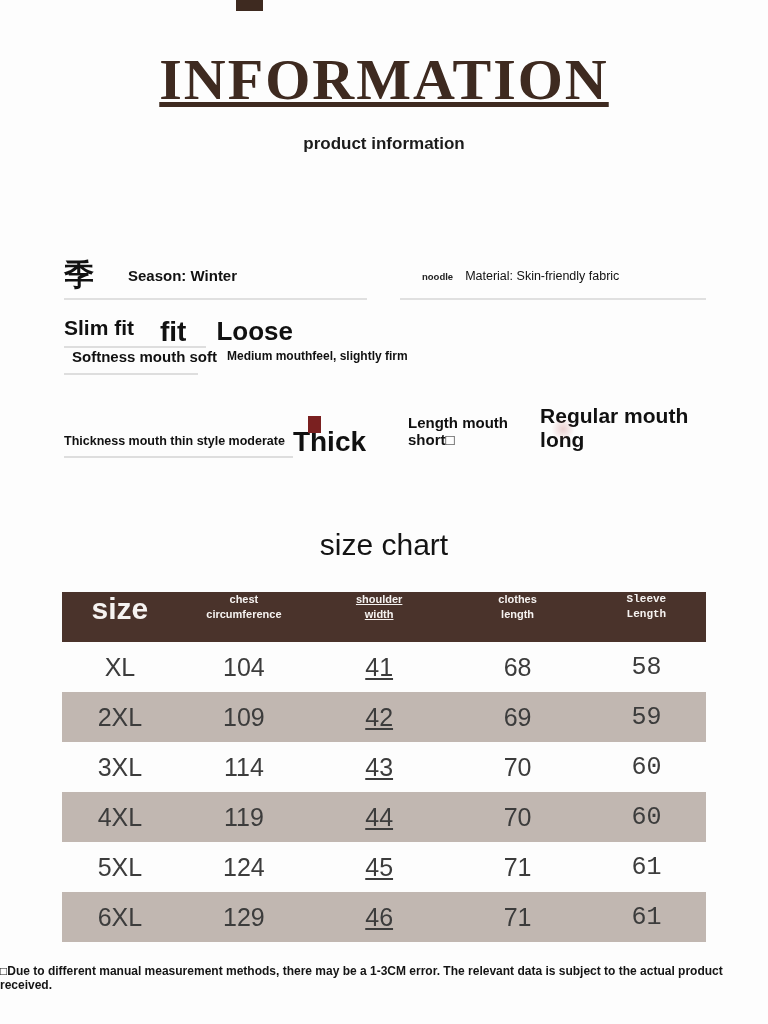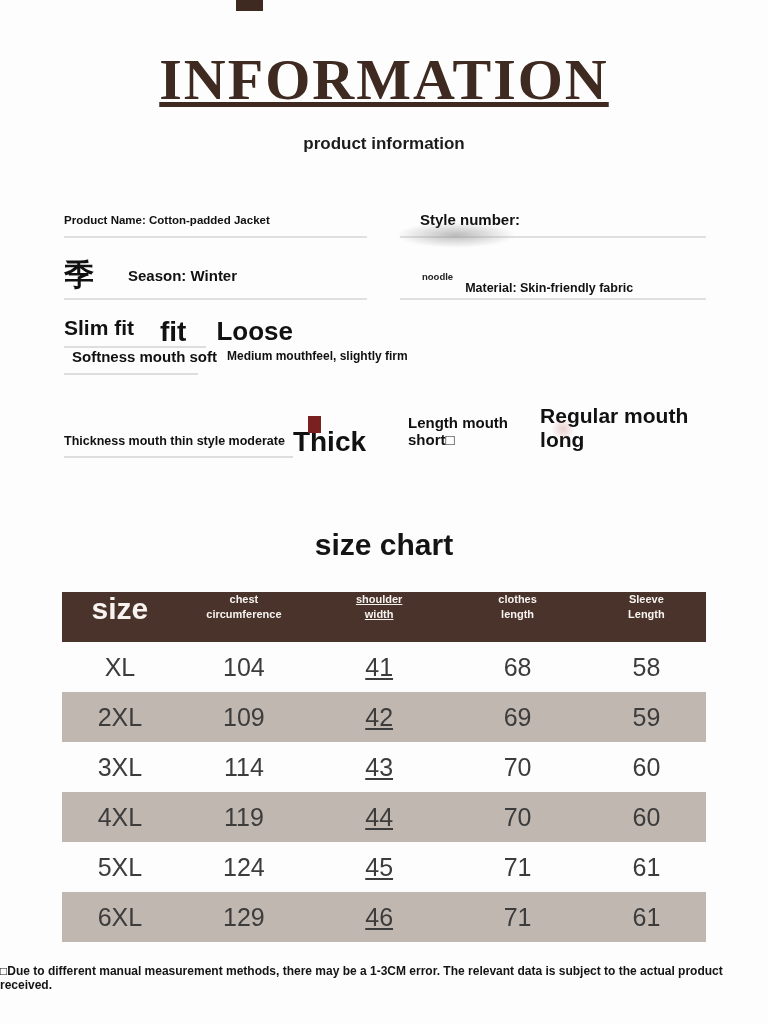--- a/index.html
+++ b/index.html
@@ -47,21 +47,21 @@
   .smudge {
     position:absolute; left:-4px; bottom:-12px; width:120px; height:26px;
     background: radial-gradient(ellipse at center, rgba(135,135,135,.55), rgba(135,135,135,0) 70%);
     pointer-events:none;
   }
 
   .row2 { top:246px; height:54px; }
   .row2 .season-char { font-size:30px; font-weight:bold; color:#111; line-height:1; padding-bottom:8px; }
   .row2 .season { font-size:15px; font-weight:bold; color:#111; margin-left:34px; padding-bottom:14px; }
   .row2 .noodle { font-size:9.5px; font-weight:bold; color:#222; margin-left:22px; padding-bottom:16px; }
-  .row2 .material { font-size:12.5px; font-weight:bold; color:#111; margin-left:12px; padding-bottom:3px; }
+  .row2 .material { font-size:12.5px; font-weight:normal; color:#111; margin-left:12px; padding-bottom:15px; }
 
   .row3 { top:316px; height:50px;flex-direction:column; }
   .row3 .slimfit { font-size:21px; font-weight:bold; color:#111; padding-bottom:8px; }
   .row3 .fit { font-size:28px; font-weight:bold; color:#111; margin-left:26px; padding-bottom:0; }
   .row3 .loose { font-size:26px; font-weight:bold; color:#111; margin-left:30px; padding-bottom:1px; }
   .row3 .softness { font-size:15px; font-weight:bold; color:#111; margin-left:8px; padding-bottom:10px; }
   .row3 .medium { font-size:12px; font-weight:bold; color:#111; margin-left:10px; padding-bottom:12px; }
 
   .row4 { top:408px; height:50px; }
   .row4 .thickness { font-size:12.5px; font-weight:bold; color:#111; padding-bottom:10px; }
@@ -73,63 +73,53 @@
     background: var(--accent-red, #7a2020);
   }
   .pink-smudge {
     position:absolute; left:152px; top:10px; width:22px; height:22px; border-radius:5px;
     background: radial-gradient(circle at center, rgba(190,100,100,.30), rgba(190,100,100,0) 75%);
     pointer-events:none;
   }
 
   .size-chart-heading {
     position:absolute; top:528px; left:0; width:100%;
-    text-align:center; font-weight:bold; font-size:30px; color:#141414;
+    text-align:center; font-weight:normal; font-size:30px; color:#141414;
   }
 
   
   .size-table { position:absolute; top:592px; left:62px; width:644px; }
   .thead {
     height:50px; display:flex; 
     background: var(--table-header-bg, #4a332b);
     color:#f6f3f1;
   }
   .trow { height:50px; display:flex; align-items:center; background:#fdfdfd; }
   .trow.shade { background: var(--row-shade, #c1b7b1); }
   .col { text-align:center; }
-  .c0 { width:18%; } .c1 { width:20.5%; } .c2 { width:21.5%;text-decoration:underline; } .c3 { width:21.5%; } .c4 { width:18.5%; }
+  .c0 { width:18%; } .c1 { width:20.5%; } .c2 { width:21.5%;text-decoration:underline; } .c3 { width:21.5%; } .c4 { width:18.5%;font-family:Liberation Mono, monospace; }
   .hsize { font-size:30px; font-weight:bold; }
   .hsmall { font-size:11px; font-weight:bold; white-space:pre-line; line-height:1.35; }
   .tcell { font-size:25px; color:#3c3c3c; }
 
   .footer-note {
     position:absolute; top:964px; left:0; width:100%;
     font-size:12px; font-weight:bold; color:#141414;
   }
 </style>
 </head>
 <body>
 
 <div class="page">
 
   <div class="top-bar"></div>
 
   <h1 class="title">INFORMATION</h1>
   <div class="subtitle">product information</div>
 
-  <div class="info-row row1">
-    <div class="cell left bordered">
-      <span class="pname">Product Name: Cotton-padded Jacket</span>
-    </div>
-    <div class="cell gap"></div>
-    <div class="cell right bordered">
-      <span class="smudge"></span>
-      <span class="stylenum">Style number:</span>
-    </div>
-  </div>
 
   <div class="info-row row2">
     <div class="cell left bordered">
       <span class="season-char">季</span>
       <span class="season">Season: Winter</span>
     </div>
     <div class="cell gap"></div>
     <div class="cell right bordered">
       <span class="noodle">noodle</span>
       <span class="material">Material: Skin-friendly fabric</span>

